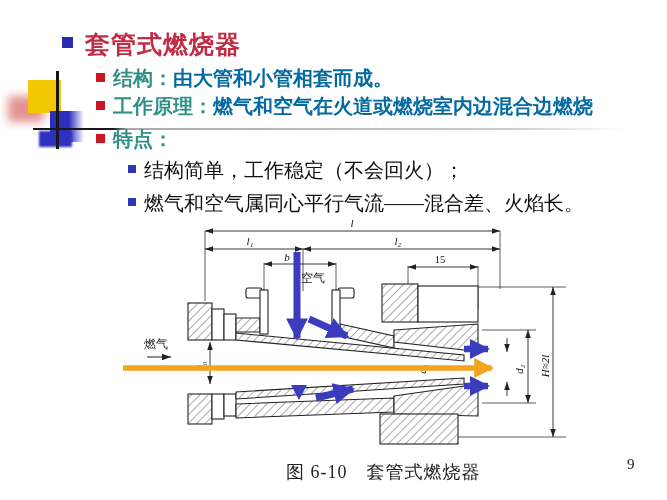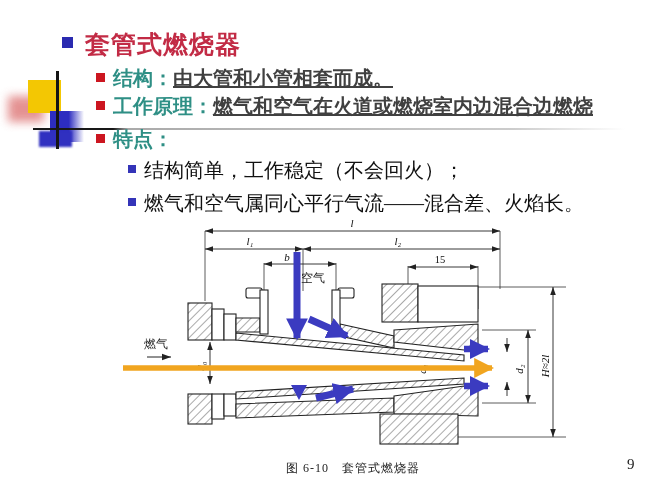--- a/index.html
+++ b/index.html
@@ -20,30 +20,30 @@
   
   .row{position:absolute;display:flex;align-items:flex-start;white-space:nowrap;}
   .sq{display:inline-block;flex:0 0 auto;}
   .sq-title{width:11px;height:11px;background:#2a2ab0;margin:9px 12px 0 0;}
   .sq-red{width:9px;height:9px;background:#cc1620;margin:8px 8px 0 0;}
   .sq-blue{width:8px;height:8px;background:#3434b8;margin:8px 8px 0 0;}
   #title-row{left:62px;top:28px;}
   .title-text{font-size:25px;font-weight:bold;color:#c22b45;letter-spacing:1px;}
   .l2{font-size:20px;font-weight:bold;}
   .kw{color:#2e8f85;margin-top:16px;}
-  .body-t{color:#404040;text-decoration:underline;}
+  .body-t{color:#0369a1;}
   #row-jiegou{left:96px;top:65px;}
   #row-yuanli{left:96px;top:93px;}
   #row-tedian{left:96px;top:126px;}
   #row-sub1{left:128px;top:157px;}
   #row-sub2{left:128px;top:190px;}
   .l3{font-size:20px;font-weight:normal;color:#111111;}
   
   #diagram-svg{position:absolute;left:0;top:0;width:667px;height:500px;}
-  #figure-caption{position:absolute;left:286px;top:460px;font-size:12px;color:#222222;letter-spacing:1px;}
+  #figure-caption{position:absolute;left:286px;top:460px;font-size:18px;color:#222222;letter-spacing:1px;}
   #page-number{position:absolute;left:627px;top:456px;font-size:15px;color:#222222;}
   .ext{stroke:#333333;stroke-width:0.8;}
   .dim{stroke:#222222;stroke-width:0.9;}
   .dlab{font-family:"Liberation Serif","DejaVu Serif",serif;font-style:italic;font-size:11px;fill:#111111;text-anchor:middle;}
   .dnum{font-style:normal;font-size:10.5px;}
   .cjk{font-family:"Liberation Serif","DejaVu Serif",serif;font-size:12px;fill:#222222;}
   .part{fill:url(#hatch);stroke:#222222;stroke-width:1.1;}
   .white-part{fill:#ffffff;stroke:#222222;stroke-width:1.1;}
   .barrow{stroke:#3b3bc0;stroke-width:7;}
   .barrow-s{stroke:#3b3bc0;stroke-width:6.5;}

